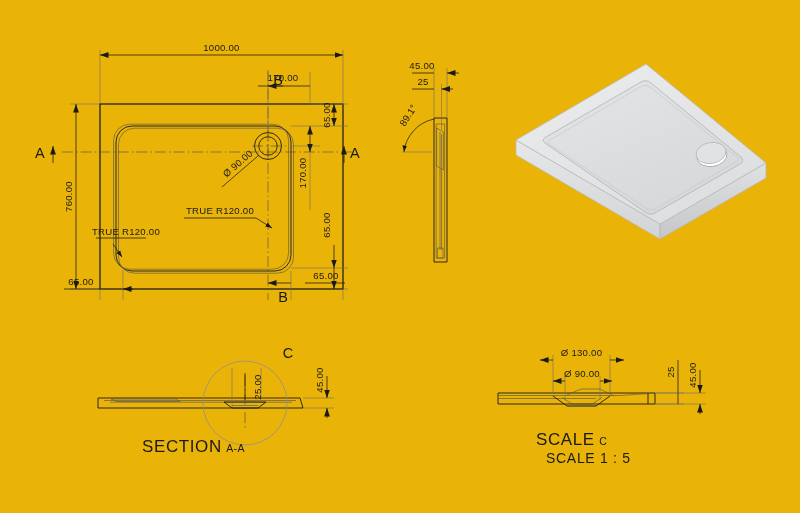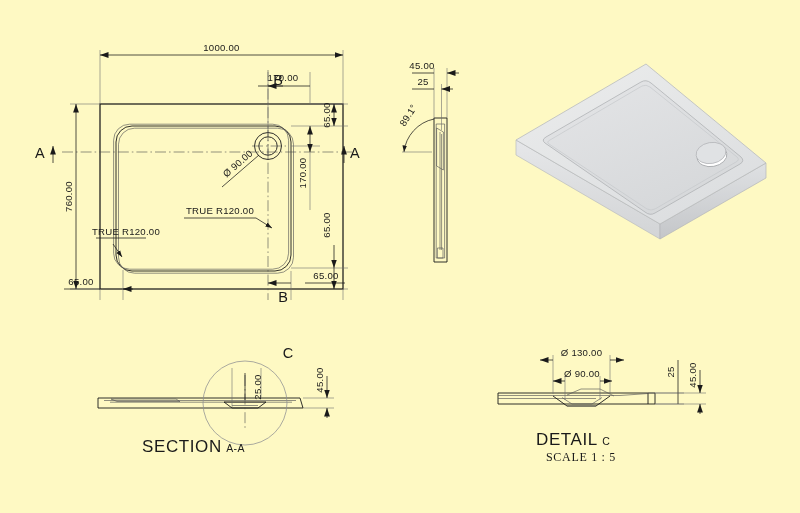--- a/index.html
+++ b/index.html
@@ -8,21 +8,21 @@
     background: #ffffff;
   }
   body {
     font-family: "Liberation Sans", sans-serif;
     color: #1a1a1a;
   }
   #drawing-sheet {
     position: relative;
     width: 800px;
     height: 513px;
-    background: #fef9c3;
+    background: #eab308;
     overflow: hidden;
   }
   #drawing-sheet svg {
     position: absolute;
     left: 0;
     top: 0;
   }
   .vtitle {
     position: absolute;
     white-space: nowrap;
@@ -34,24 +34,24 @@
     color: #1a1a1a;
   }
   .vtitle .small {
     font-size: 10.5px;
     letter-spacing: 0.4px;
     color: #1a1a1a;
   }
   .scale-note {
     position: absolute;
     white-space: nowrap;
-    font-size: 12px;
+    font-size: 14px;
     letter-spacing: 0.7px;
     color: #1a1a1a;
-    font-family: Liberation Serif, serif;
+    font-family: Liberation Sans, sans-serif;
   }
 </style>
 </head>
 <body>
 
 <div id="drawing-sheet">
 
   <svg width="800" height="513" viewBox="0 0 800 513">
     <defs>
       <marker id="arrHead" markerWidth="9" markerHeight="7" refX="8.5" refY="3.5" orient="auto" markerUnits="userSpaceOnUse">
@@ -366,19 +366,19 @@
 
   </svg>
 
 
   <div class="vtitle" style="left:142px; top:437px;">
     <span class="big">SECTION</span>
     <span class="small">A-A</span>
   </div>
 
   <div class="vtitle" style="left:536px; top:430px;">
-    <span class="big">DETAIL</span>
+    <span class="big">SCALE</span>
     <span class="small">C</span>
   </div>
 
   <div class="scale-note" style="left:546px; top:450px;">SCALE  1 : 5</div>
 
 </div>
 
 </body></html>

